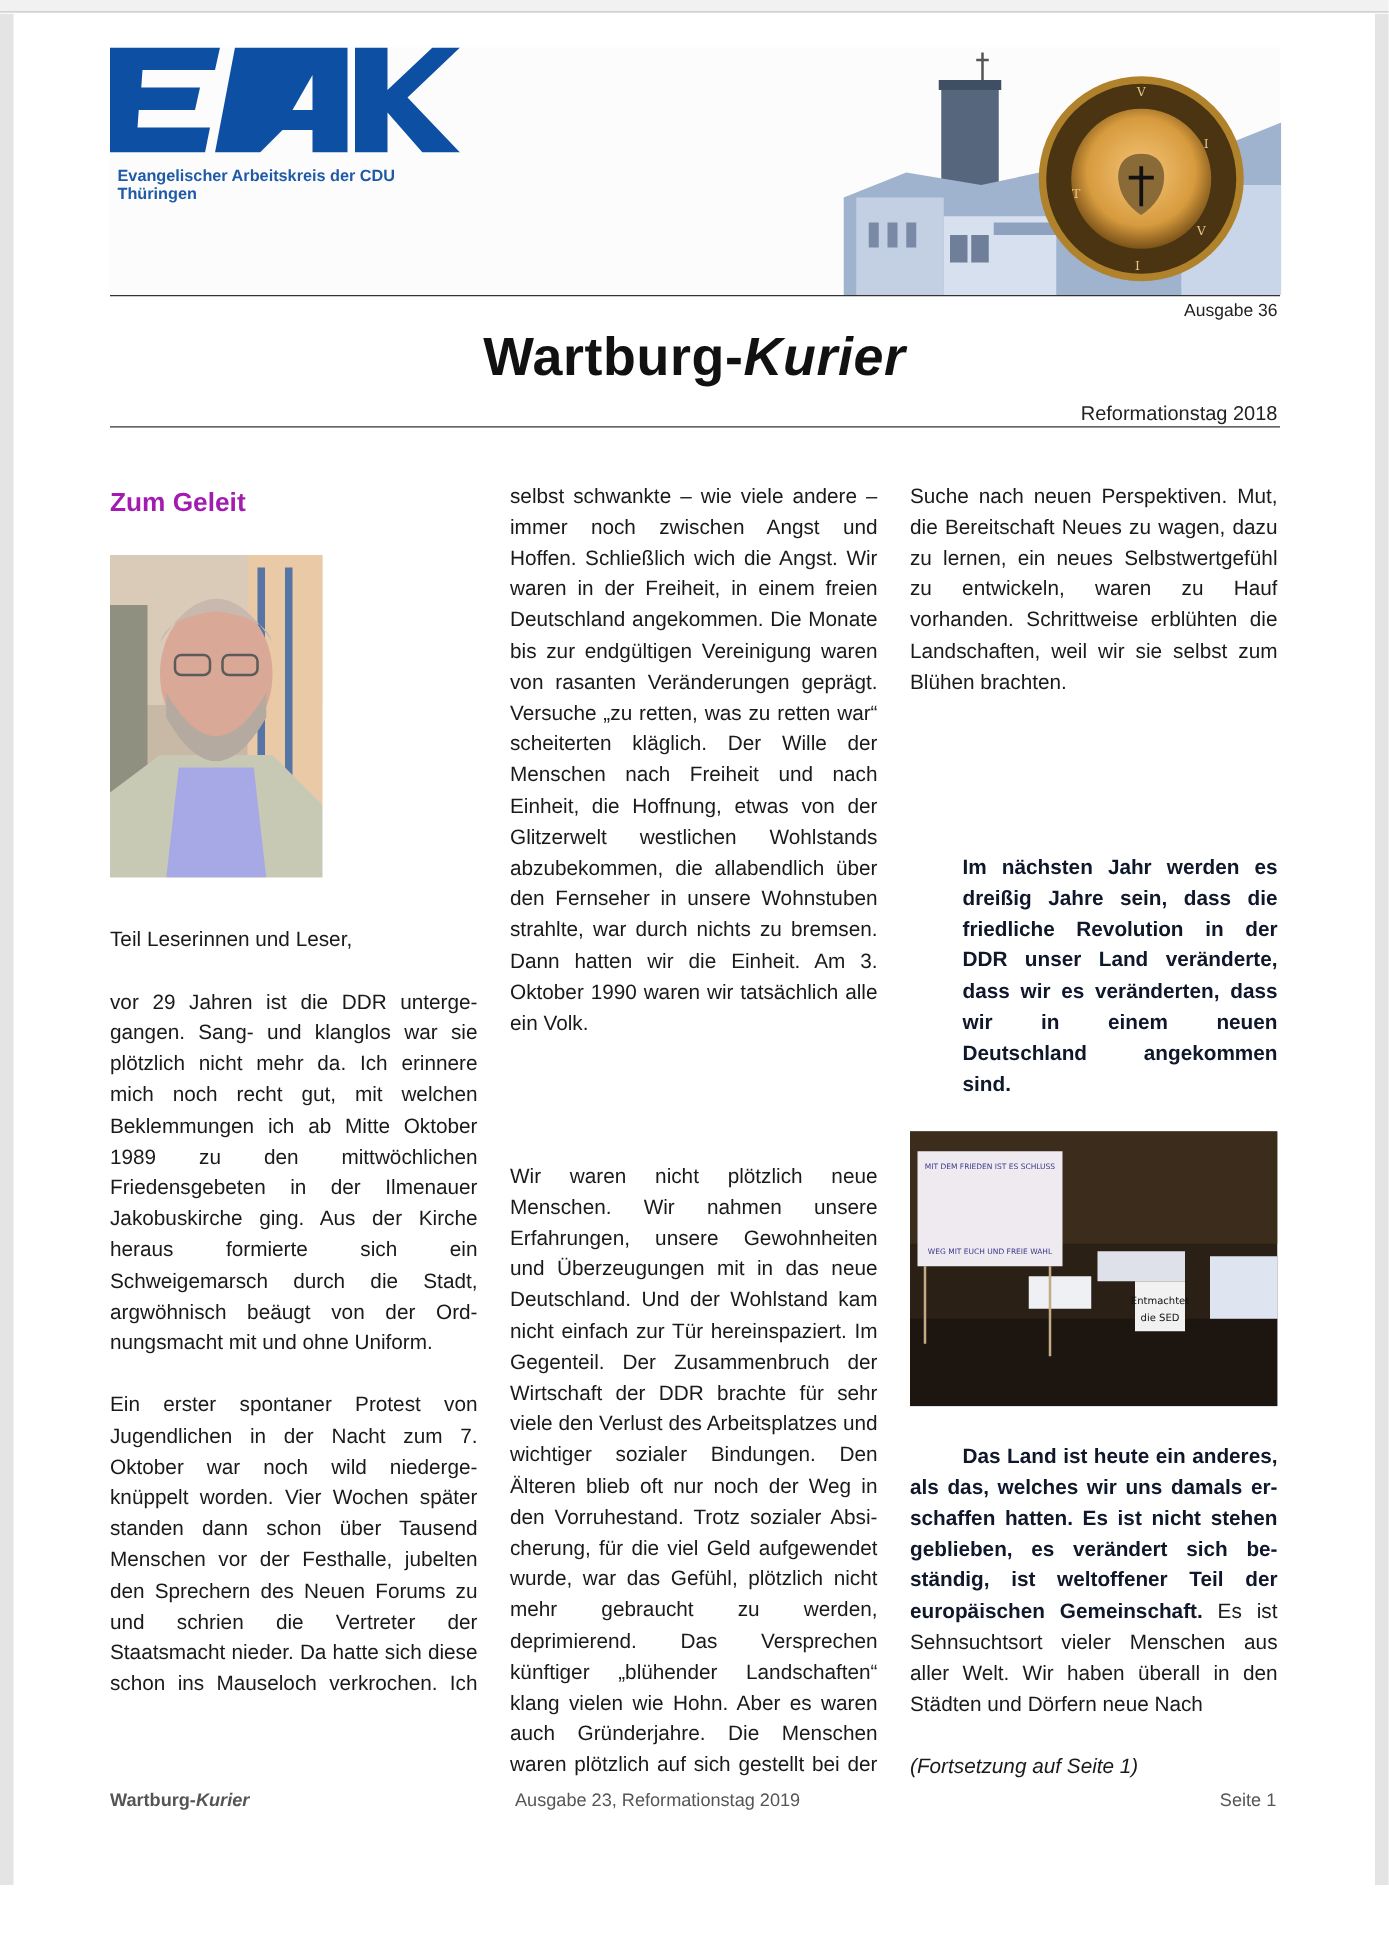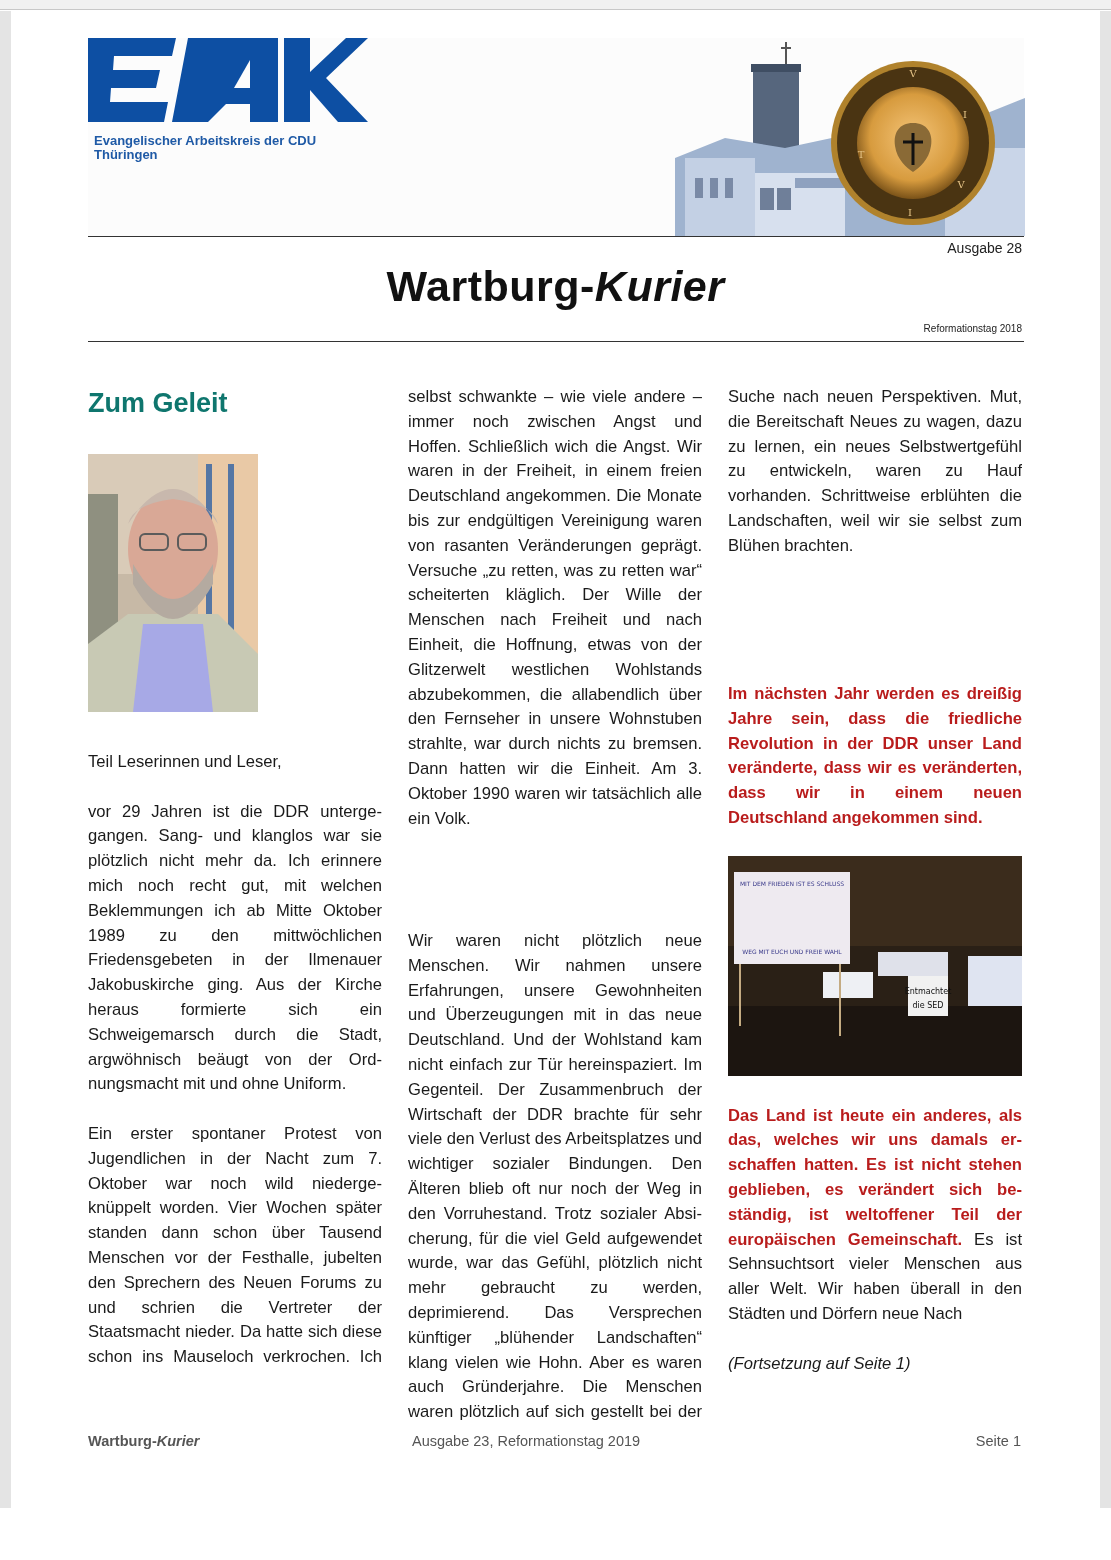--- a/index.html
+++ b/index.html
@@ -13,33 +13,33 @@
 
     
     .header-banner { position: absolute; left: 88px; top: 38px; width: 936px; height: 198px; background: #fcfcfc; }
     .logo { position: absolute; left: 88px; top: 38px; width: 280px; height: 84px; }
     .logo-sub { position: absolute; left: 94px; top: 134px; font-family: "Liberation Sans", sans-serif; font-weight: bold; font-size: 13px; line-height: 14px; color: #1f5aa6; }
     .castle { position: absolute; left: 665px; top: 38px; width: 360px; height: 198px; }
     .header-rule-1 { position: absolute; left: 88px; top: 236px; width: 936px; height: 1px; background: #333; }
     .issue-no { position: absolute; right: 89px; top: 240px; font-family: "Liberation Sans", sans-serif; font-size: 14px; color: #222; }
     .masthead { position: absolute; left: 0; width: 1111px; top: 262px; text-align: center; font-family: "Liberation Sans", sans-serif; font-weight: bold; font-size: 43px; color: #111; letter-spacing: 0.5px; }
     .masthead .it { font-style: italic; }
-    .issue-date { position: absolute; right: 89px; top: 323px; font-family: "Liberation Sans", sans-serif; font-size: 10px; color: #222; }
+    .issue-date { position: absolute; right: 89px; top: 323px; font-family: "Liberation Sans", sans-serif; font-size: 16px; color: #222; }
     .header-rule-2 { position: absolute; left: 88px; top: 341px; width: 936px; height: 1px; background: #333; }
 
     
     .col { position: absolute; top: 385px; width: 294px; font-family: "Liberation Sans", sans-serif; font-size: 16.6px; line-height: 24.8px; color: #1a1a1a; text-align: justify; hyphens: manual; }
     .col p { margin-bottom: 24.8px; }
     .col1 { left: 88px; }
     .col2 { left: 408px; }
     .col3 { left: 728px; }
-    .section-title { font-family: "Liberation Sans", sans-serif; font-weight: bold; font-size: 27px; color: #0f766e; line-height: 36px; margin-bottom: 33px; }
+    .section-title { font-family: "Liberation Sans", sans-serif; font-weight: bold; font-size: 21px; color: #a21caf; line-height: 36px; margin-bottom: 23px; }
     .portrait { display: block; width: 170px; height: 258px; margin-bottom: 38px; }
     .bold { font-weight: normal; }
-    .blue { color: #b91c1c; font-weight: bold; }
+    .blue { color: #0f172a; font-weight: bold; margin-left: 42px; }
     .italic { font-style: italic; }
     .photo-demo { display: block; width: 294px; height: 220px; margin-bottom: 28px; }
 
     
     .footer { position: absolute; top: 1433px; font-family: "Liberation Sans", sans-serif; font-size: 14.5px; color: #555; }
     .footer-left { left: 88px; font-weight: bold; }
     .footer-left .it { font-style: italic; }
     .footer-center { left: 412px; }
     .footer-right { right: 90px; }
   </style>
@@ -98,21 +98,21 @@
   <line x1="248" y1="95" x2="248" y2="127" stroke="#111" stroke-width="3"></line>
   <line x1="238" y1="104" x2="258" y2="104" stroke="#111" stroke-width="3"></line>
   <text x="248" y="39" font-size="10" fill="#e6c487" text-anchor="middle" font-family="DejaVu Serif, serif">V</text>
   <text x="300" y="80" font-size="10" fill="#e6c487" text-anchor="middle" font-family="DejaVu Serif, serif">I</text>
   <text x="296" y="150" font-size="10" fill="#e6c487" text-anchor="middle" font-family="DejaVu Serif, serif">V</text>
   <text x="245" y="178" font-size="10" fill="#e6c487" text-anchor="middle" font-family="DejaVu Serif, serif">I</text>
   <text x="196" y="120" font-size="10" fill="#e6c487" text-anchor="middle" font-family="DejaVu Serif, serif">T</text>
 </svg>
 
 <div class="header-rule-1"></div>
-<div class="issue-no">Ausgabe 28</div>
+<div class="issue-no">Ausgabe 36</div>
 <div class="masthead"><span>Wartburg-</span><span class="it">Kurier</span></div>
 <div class="issue-date">Reformationstag 2018</div>
 <div class="header-rule-2"></div>
 
 <div class="col col1">
   <h2 class="section-title">Zum Geleit</h2>
   <svg class="portrait" viewBox="0 0 170 258">
     <rect width="170" height="258" fill="#c7b9a6"></rect>
     <rect x="0" y="0" width="170" height="120" fill="#d9cbb8"></rect>
     <rect x="110" y="0" width="60" height="200" fill="#e9c9a6"></rect>

